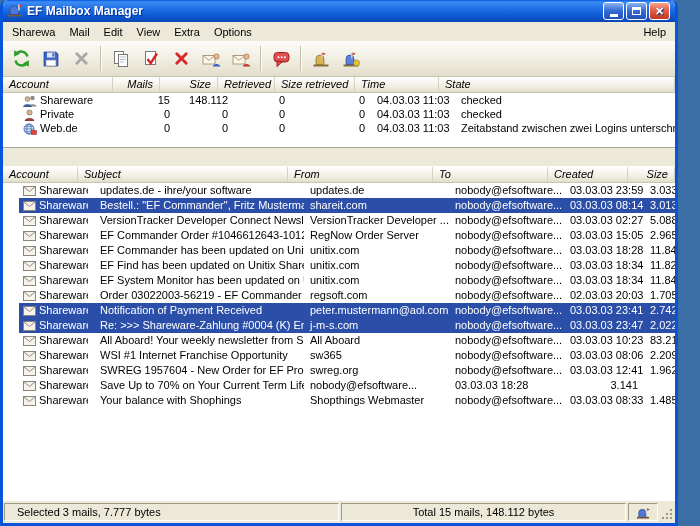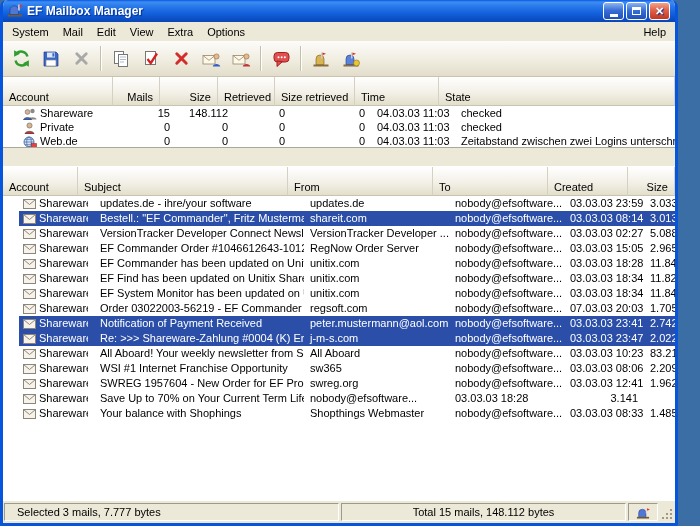--- a/index.html
+++ b/index.html
@@ -36,21 +36,21 @@
     border-bottom:1px solid #c9c4b0; }
   .tbtn { width:30px; height:30px; display:flex; align-items:center; justify-content:center; }
   .tsep { width:2px; height:25px; margin:0 4px; border-left:1px solid #c4bfab; border-right:1px solid #fff; }
 
   
   .panel { background:#fff; display:flex; flex-direction:column; overflow:hidden; }
   .grid-a { display:grid; grid-template-columns:110px 47px 58px 57px 80px 84px 1fr; }
   .grid-m { display:grid; grid-template-columns:75px 210px 145px 115px 80px 1fr; }
   .hdr .cell { background:linear-gradient(180deg,#ffffff,#f3f0e7 55%,#e3dfcc);
     border-right:1px solid #d5d1c2; border-bottom:1px solid #c9c4b0;
-    padding:14px 6px; height:16px; line-height:13px; white-space:nowrap; overflow:hidden; }
+    padding:1px 6px; height:16px; line-height:13px; white-space:nowrap; overflow:hidden;font-style:italic; }
   .cell { padding:0 6px; white-space:nowrap; overflow:hidden; }
   .num { text-align:right; }
   .row .cell { height:14px; line-height:14px; }
   .mrow .cell { height:15px; line-height:15px; }
   .cell.withicon { display:flex; align-items:center; gap:3px; padding-left:4px; }
   .cell.withicon .txt { white-space:nowrap; overflow:hidden; }
   .sel { background:#2b4fa8; color:#fff; }
 
   .accounts { flex:0 0 70px; }
   .splitter { flex:0 0 20px; background:#ece9d8; border-top:1px solid #aca899; border-bottom:1px solid #fff; }
@@ -94,21 +94,21 @@
       <span class="tb-btn">
           <span class="gl-max"></span>
         </span>
       <span class="tb-btn close">
           <span class="gl-x">✕</span>
         </span>
     </span>
   </div>
 
   <div class="menubar">
-    <span class="menu-item">System</span>
+    <span class="menu-item">Sharewa</span>
     <span class="menu-item">Mail</span>
     <span class="menu-item">Edit</span>
     <span class="menu-item">View</span>
     <span class="menu-item">Extra</span>
     <span class="menu-item">Options</span>
     <span class="menu-item menu-help">Help</span>
   </div>
 
   <div class="toolbar">
     <span class="tbtn">
@@ -402,21 +402,21 @@
         <svg width="13" height="10" viewBox="0 0 13 10" style="display:block">
           <rect x="0.5" y="0.5" width="12" height="9" fill="#f7f3ea" stroke="#8a867a"></rect>
           <path d="M0.5 0.5l6 5 6-5" fill="none" stroke="#8a867a"></path>
         </svg>
       </span>
       <span class="txt">Shareware</span>
     </div>
     <div class="cell">Order 03022003-56219 - EF Commander</div>
     <div class="cell">regsoft.com</div>
     <div class="cell">nobody@efsoftware...</div>
-    <div class="cell">07.03.03 20:03</div>
+    <div class="cell">02.03.03 20:03</div>
     <div class="cell num">1.705</div>
   </div>
         <div class="grid-m row mrow sel">
     <div class="cell withicon">
       <span>
         <svg width="13" height="10" viewBox="0 0 13 10" style="display:block">
           <rect x="0.5" y="0.5" width="12" height="9" fill="#f7f3ea" stroke="#8a867a"></rect>
           <path d="M0.5 0.5l6 5 6-5" fill="none" stroke="#8a867a"></path>
         </svg>
       </span>

